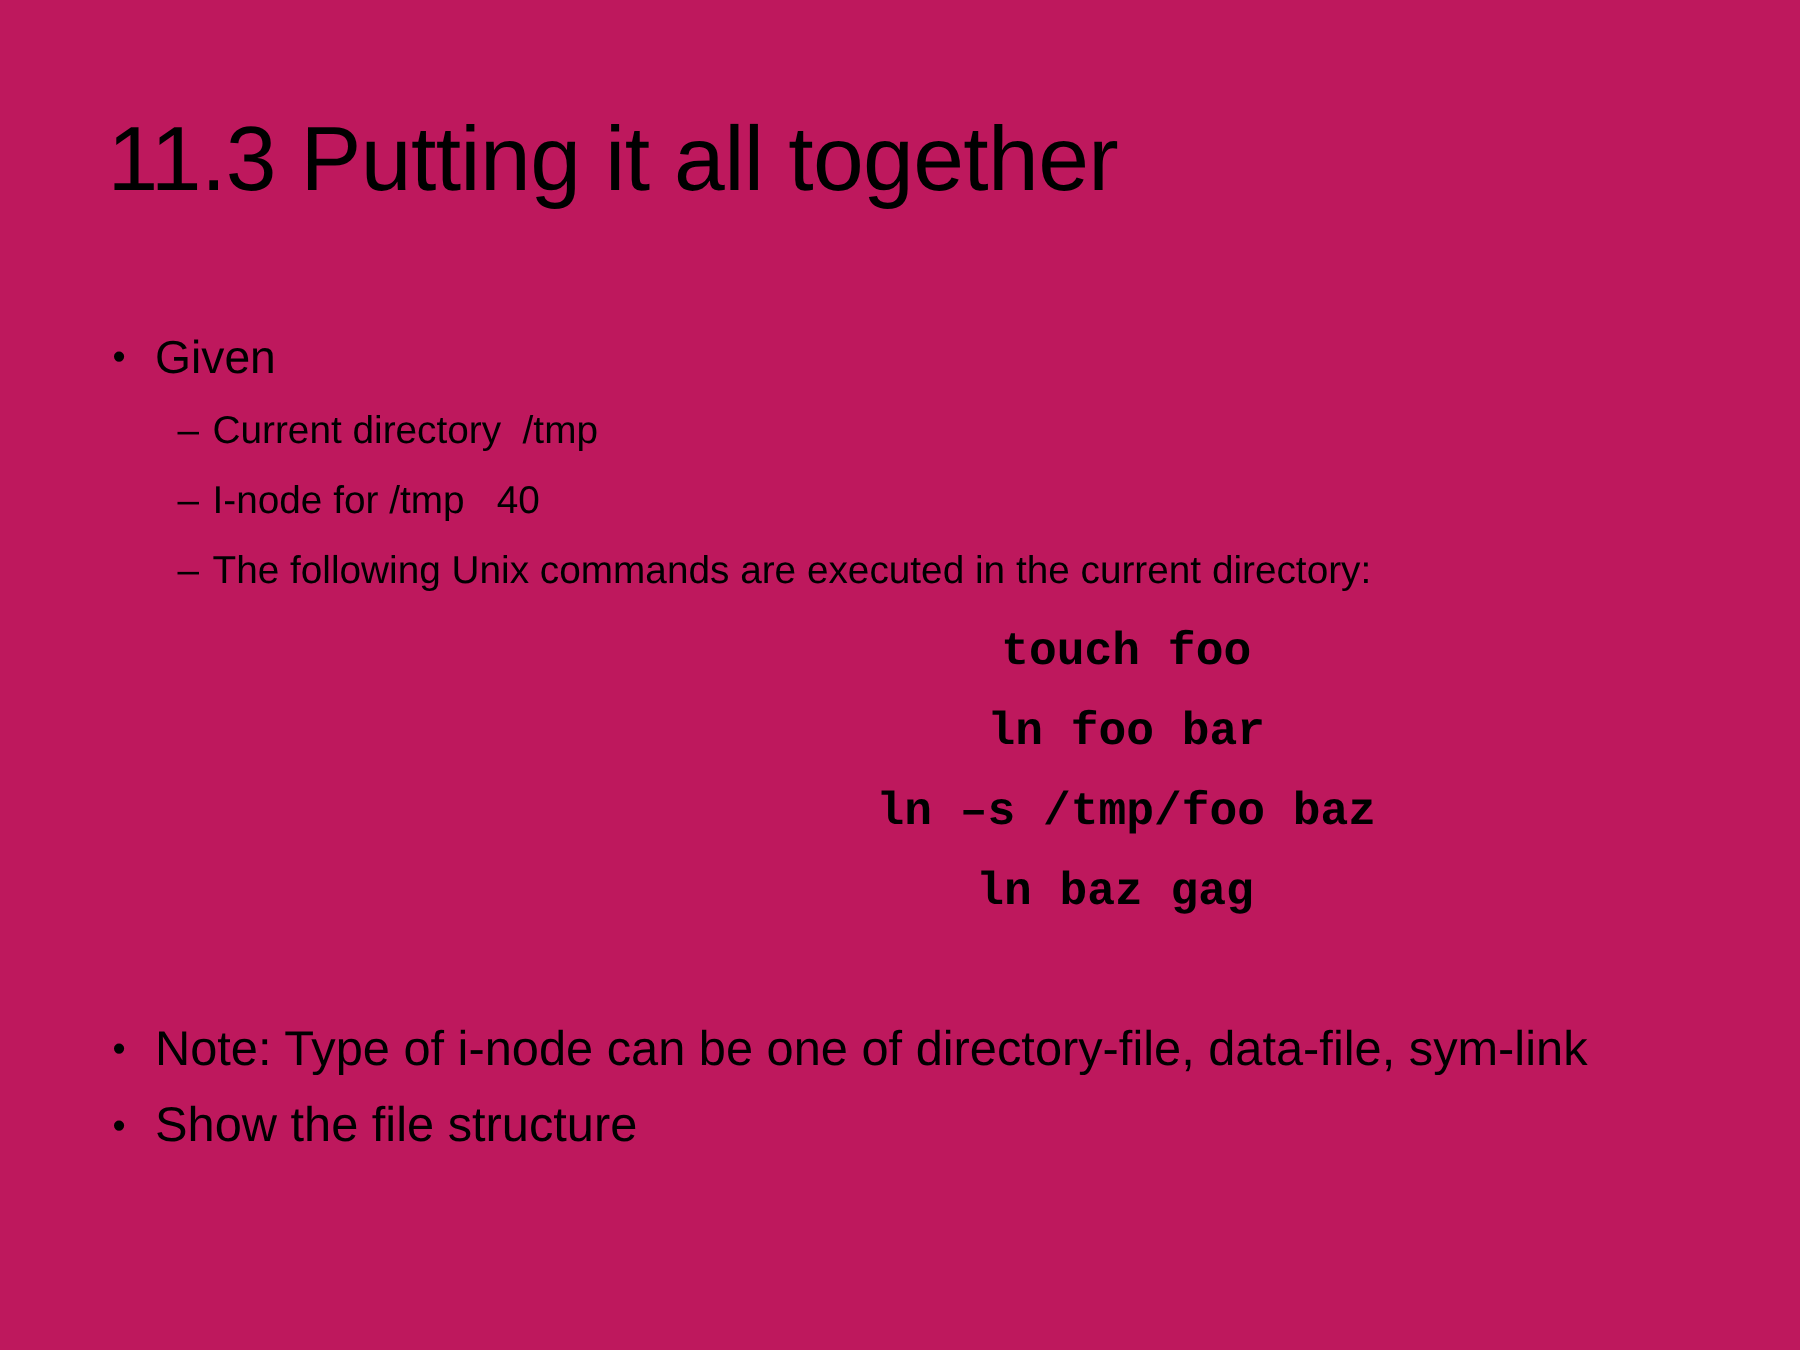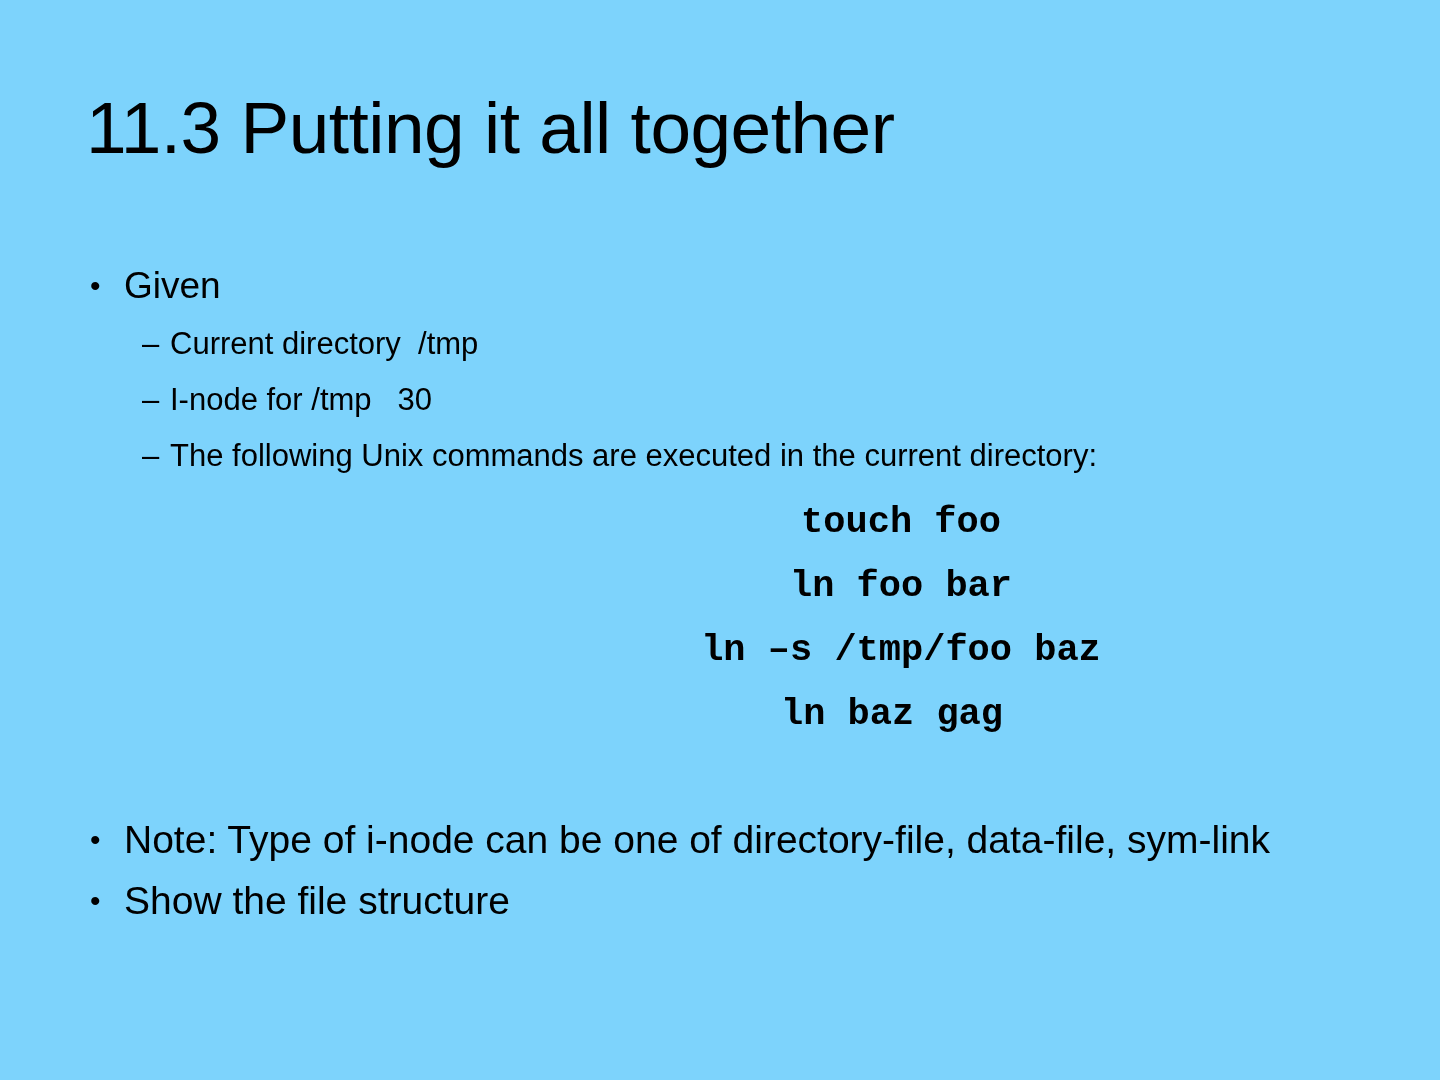--- a/index.html
+++ b/index.html
@@ -13,21 +13,21 @@
     overflow: hidden;
     font-family: "Liberation Sans", sans-serif;
     color: #000000;
     -webkit-font-smoothing: antialiased;
   }
 
   .slide {
     position: relative;
     width: 1440px;
     height: 1080px;
-    background: #7dd3fc;
+    background: #be185d;
   }
 
   
   .slide-title {
     position: absolute;
     left: 86px;
     top: 84px;
     width: 1280px;
     font-size: 73px;
     line-height: 88px;
@@ -129,21 +129,21 @@
       <span>Given</span>
     </div>
 
     <div class="l2">
       <span class="dash">–</span>
       <span class="nowrap">Current directory  /tmp</span>
     </div>
 
     <div class="l2">
       <span class="dash">–</span>
-      <span class="nowrap">I-node for /tmp   30</span>
+      <span class="nowrap">I-node for /tmp   40</span>
     </div>
 
     <div class="l2">
       <span class="dash">–</span>
       <span class="nowrap">The following Unix commands are executed in the current directory:</span>
     </div>
 
     <div class="cmd-block">
       <div class="cmd indent-a">touch foo</div>
       <div class="cmd indent-a">ln foo bar</div>

